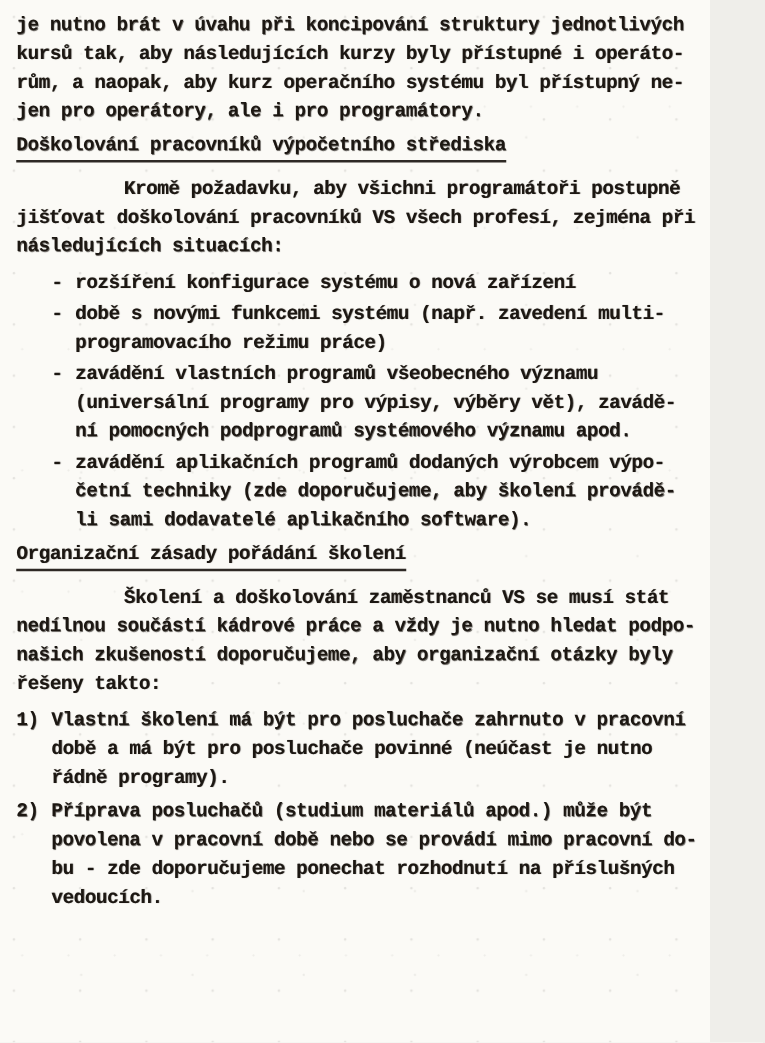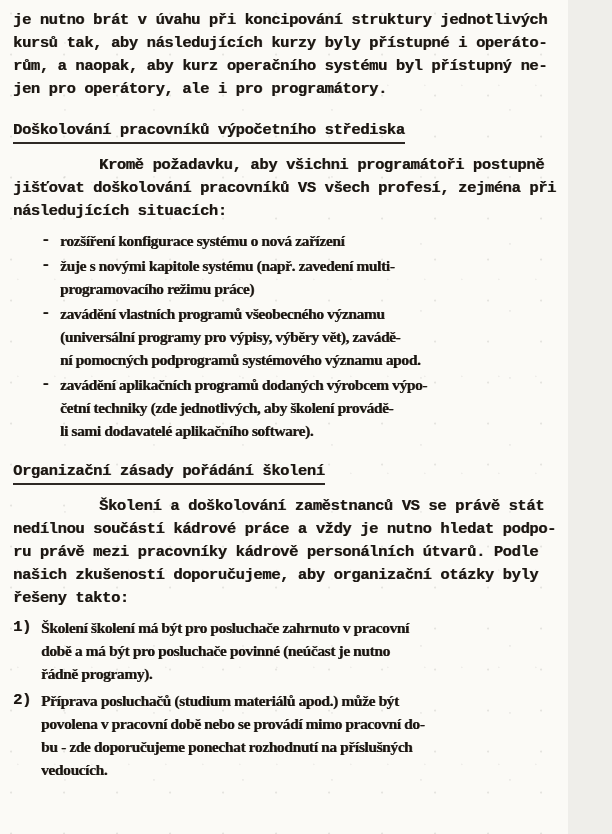--- a/index.html
+++ b/index.html
@@ -29,39 +29,39 @@
     font-weight: bold;
     font-size: 15.5px;
     line-height: 23px;
     letter-spacing: -0.4px;
     text-shadow: 0.5px 0.4px 0.6px rgba(25,20,15,0.65);
   }
   .line { white-space: pre; }
   .para { margin: 0; }
   .para.indent-first .line:first-child { padding-left: 86px; }
   .heading {
-    margin-top: 18px;
+    margin-top: 4px;
     margin-bottom: 10px;
     font-family: Liberation Mono, monospace;
   }
   .heading .hl {
     display: inline-block;
     border-bottom: 2.5px solid rgba(28,23,18,0.92);
     padding-bottom: 0px;
   }
   .bullets {
     margin-top: 6px;
     padding-left: 28px;
   }
   .bullet-item { display: flex; margin-bottom: 2px; }
   .bullet-item .marker { flex: none; width: 19px; }
   .numlist { margin-top: 6px; }
   .num-item { display: flex; margin-bottom: 4px; }
   .num-item .marker { flex: none; width: 28px; }
-  .blines { flex: 1 1 auto; font-family: Liberation Serif, serif; }
+  .blines { flex: 1 1 auto; }
 </style>
 </head>
 <body>
 
 <div class="page">
 
   <div class="para">
     <div class="line">je nutno brát v úvahu při koncipování struktury jednotlivých</div>
     <div class="line">kursů tak, aby následujících kurzy byly přístupné i operáto-</div>
     <div class="line">rům, a naopak, aby kurz operačního systému byl přístupný ne-</div>
@@ -83,63 +83,62 @@
     <div class="bullet-item">
       <span class="marker">-</span>
       <div class="blines">
         <div class="line">rozšíření konfigurace systému o nová zařízení</div>
       </div>
     </div>
 
     <div class="bullet-item">
       <span class="marker">-</span>
       <div class="blines">
-        <div class="line">žuje s novými kapitole systému (např. zavedení multi-</div>
+        <div class="line">době s novými funkcemi systému (např. zavedení multi-</div>
         <div class="line">programovacího režimu práce)</div>
       </div>
     </div>
 
     <div class="bullet-item">
       <span class="marker">-</span>
       <div class="blines">
         <div class="line">zavádění vlastních programů všeobecného významu</div>
         <div class="line">(universální programy pro výpisy, výběry vět), zavádě-</div>
         <div class="line">ní pomocných podprogramů systémového významu apod.</div>
       </div>
     </div>
 
     <div class="bullet-item">
       <span class="marker">-</span>
       <div class="blines">
         <div class="line">zavádění aplikačních programů dodaných výrobcem výpo-</div>
-        <div class="line">četní techniky (zde jednotlivých, aby školení provádě-</div>
+        <div class="line">četní techniky (zde doporučujeme, aby školení provádě-</div>
         <div class="line">li sami dodavatelé aplikačního software).</div>
       </div>
     </div>
 
   </div>
 
   <div class="heading">
     <span class="hl">Organizační zásady pořádání školení</span>
   </div>
 
   <div class="para indent-first">
-    <div class="line">Školení a doškolování zaměstnanců VS se právě stát</div>
+    <div class="line">Školení a doškolování zaměstnanců VS se musí stát</div>
     <div class="line">nedílnou součástí kádrové práce a vždy je nutno hledat podpo-</div>
-    <div class="line">ru právě mezi pracovníky kádrově personálních útvarů. Podle</div>
     <div class="line">našich zkušeností doporučujeme, aby organizační otázky byly</div>
     <div class="line">řešeny takto:</div>
   </div>
 
   <div class="numlist">
 
     <div class="num-item">
       <span class="marker">1)</span>
       <div class="blines">
-        <div class="line">Školení školení má být pro posluchače zahrnuto v pracovní</div>
+        <div class="line">Vlastní školení má být pro posluchače zahrnuto v pracovní</div>
         <div class="line">době a má být pro posluchače povinné (neúčast je nutno</div>
         <div class="line">řádně programy).</div>
       </div>
     </div>
 
     <div class="num-item">
       <span class="marker">2)</span>
       <div class="blines">
         <div class="line">Příprava posluchačů (studium materiálů apod.) může být</div>
         <div class="line">povolena v pracovní době nebo se provádí mimo pracovní do-</div>

